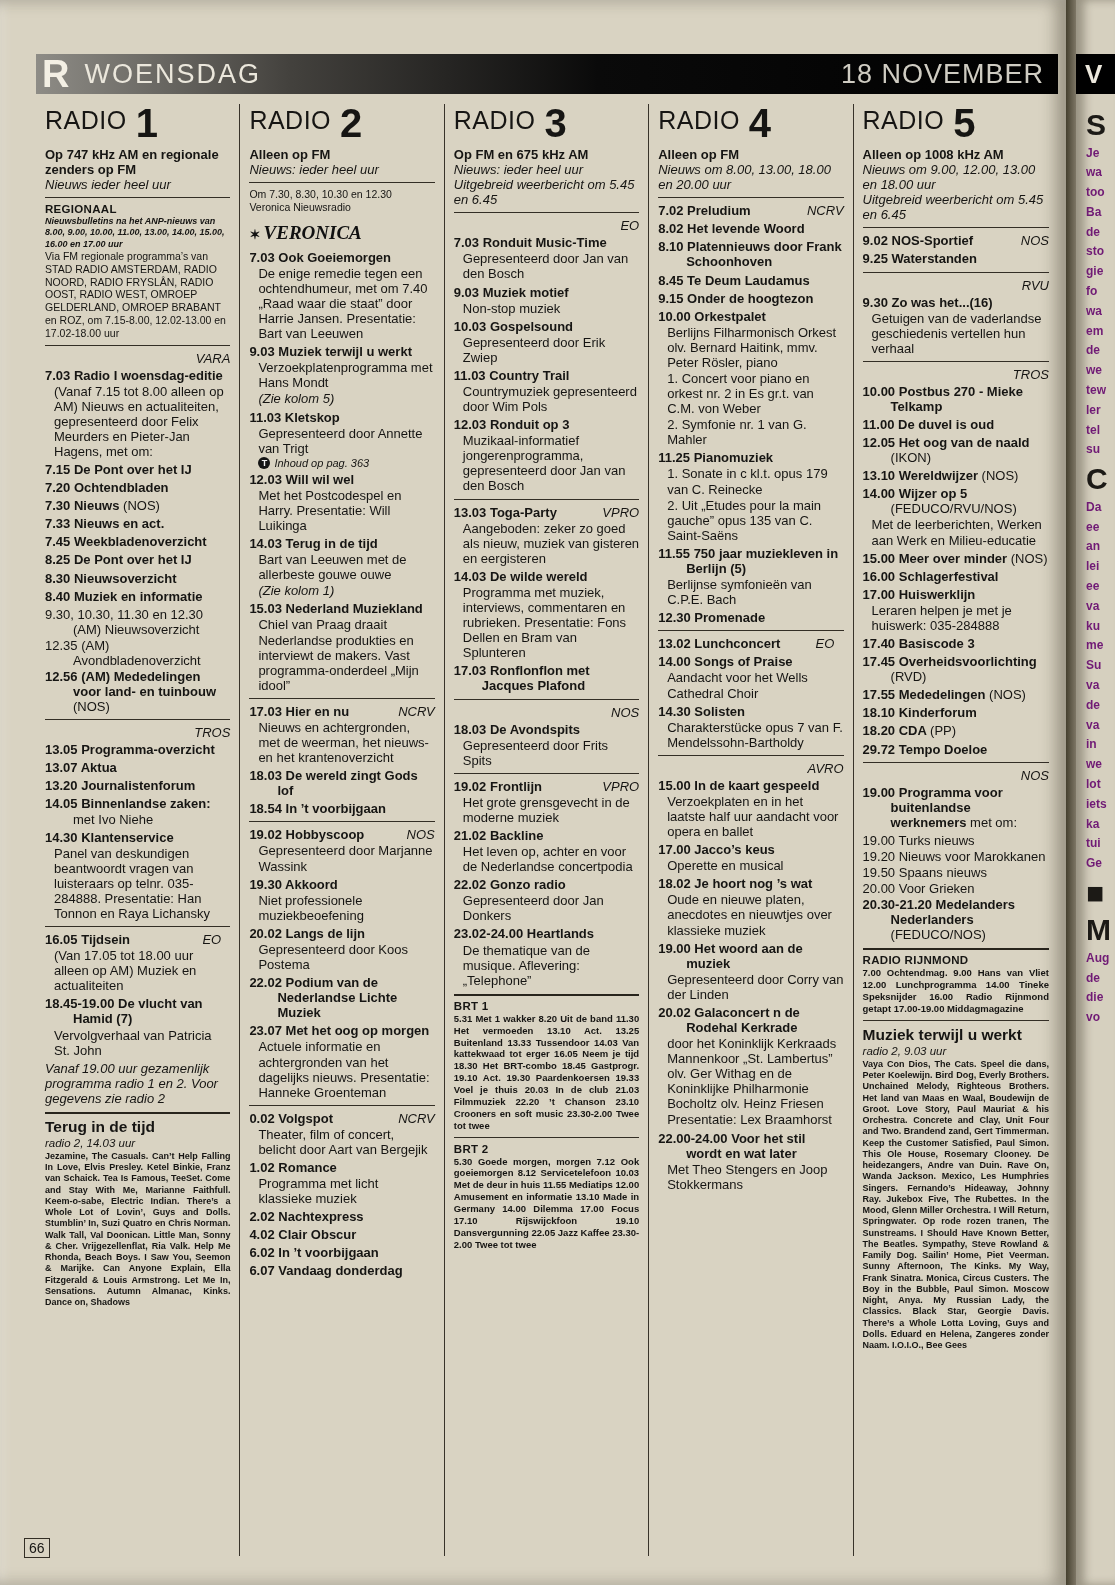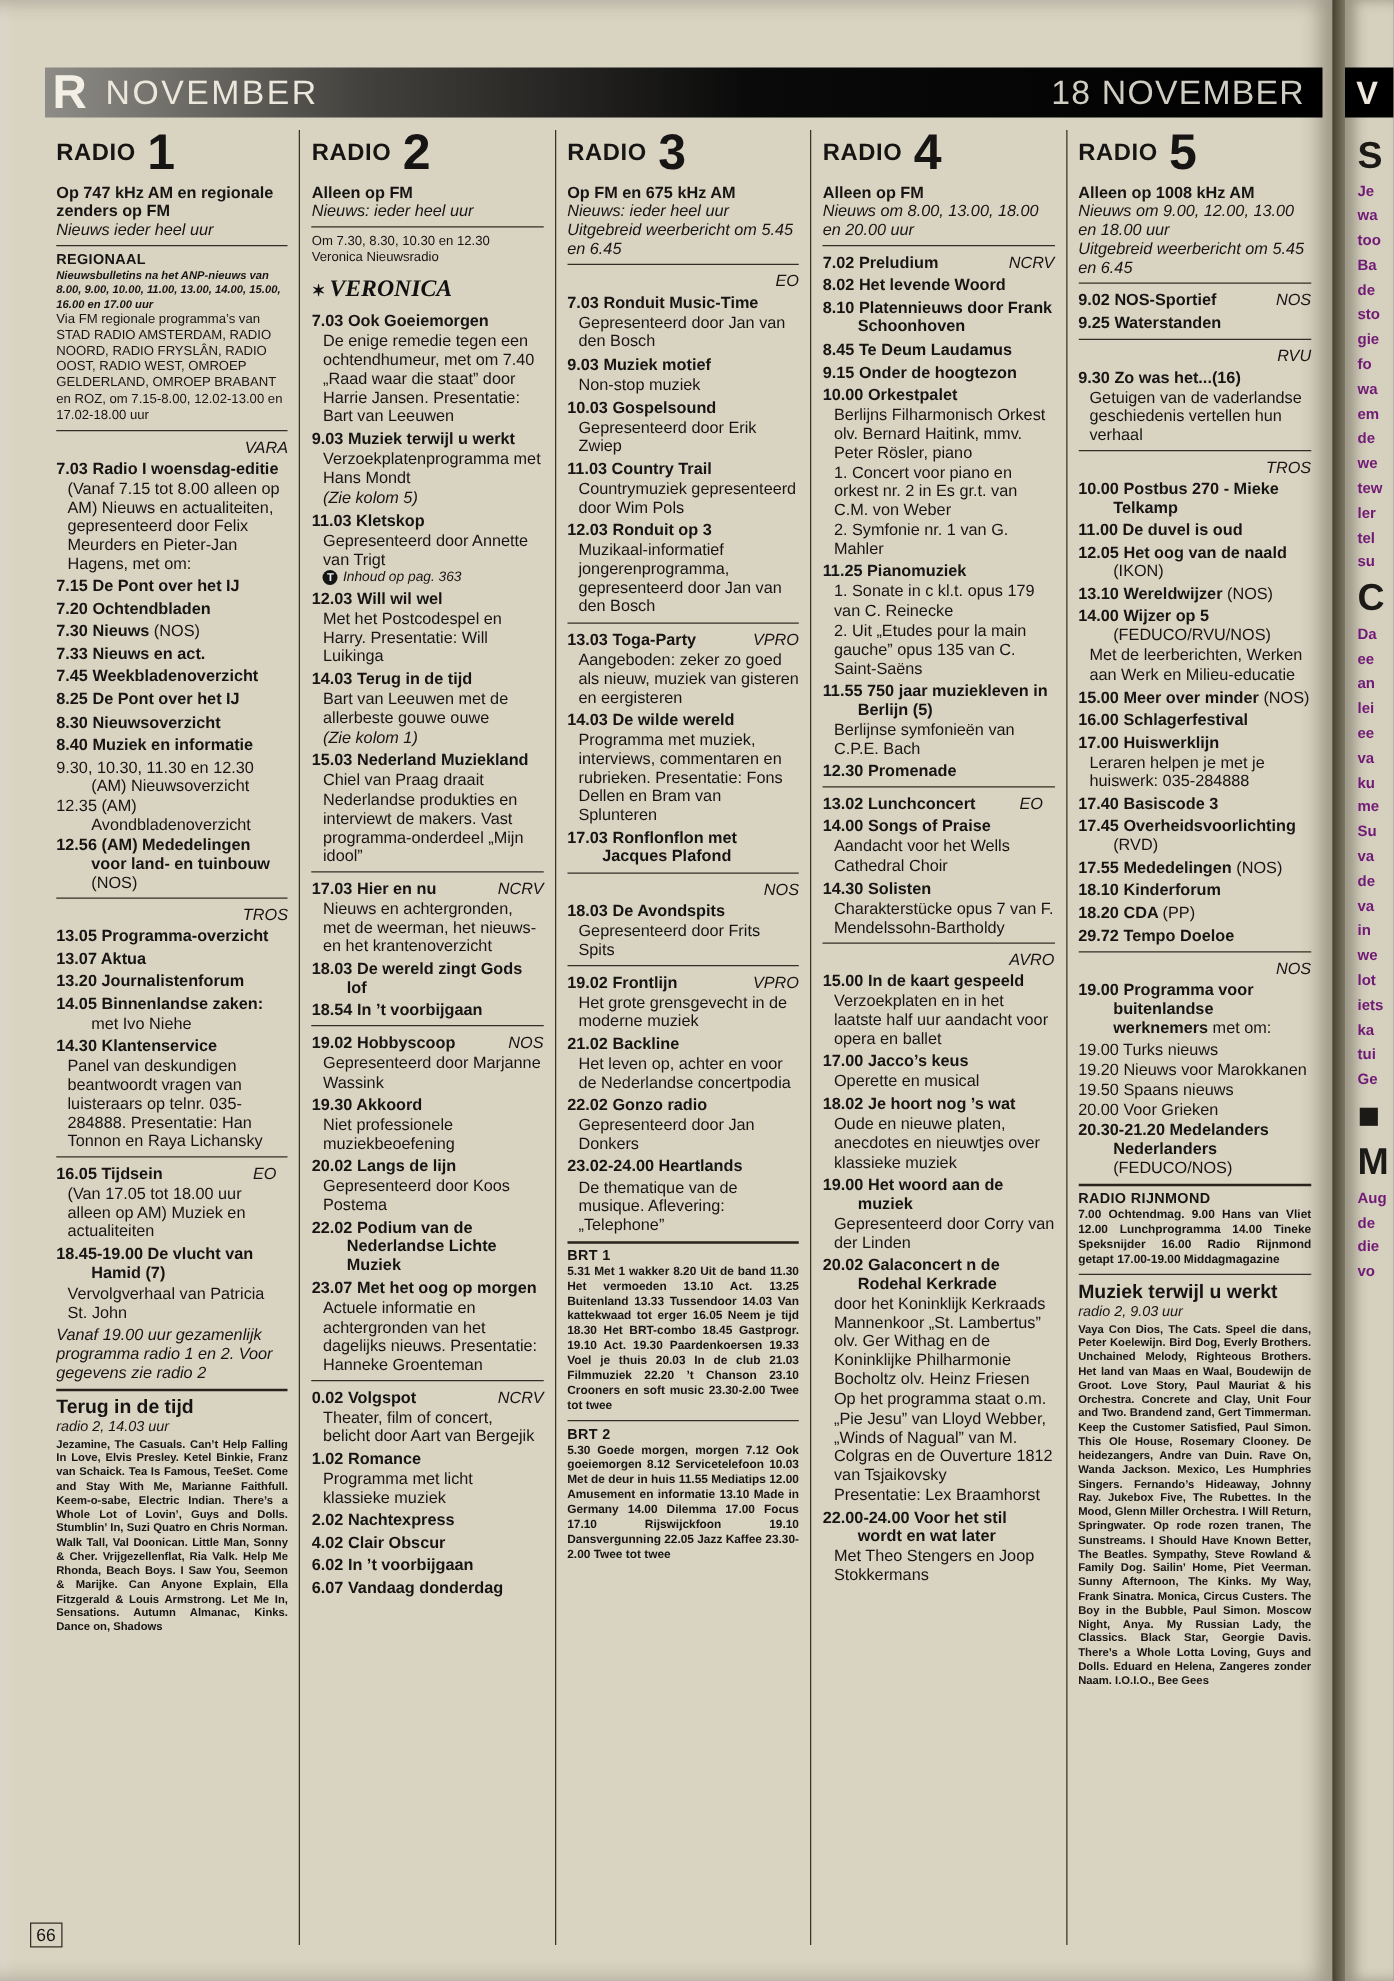--- a/index.html
+++ b/index.html
@@ -12,21 +12,21 @@
   .bar{position:absolute;left:36px;top:54px;width:1022px;height:40px;background:linear-gradient(90deg,#8e8c86 0%,#43413d 25%,#0a0a0a 55%,#000 100%);display:flex;align-items:center}
   .bar .logo{font-size:38px;font-weight:900;color:#f3efe4;line-height:1;margin-left:6px;letter-spacing:-1px}
   .bar .day{font-size:27px;font-weight:500;color:#ebe7dc;margin-left:16px;letter-spacing:2px}
   .bar .date{margin-left:auto;margin-right:14px;font-size:27px;font-weight:500;color:#cfccc2;letter-spacing:1px}
 
   .cols{position:absolute;left:36px;top:104px;width:1022px;height:1452px;display:flex}
   .col{width:20%;padding:0 9px;overflow:hidden}
   .col:not(:last-child){border-right:1px solid #38332a}
 
   .col-head{display:flex;align-items:flex-end;gap:9px;margin:2px 0 8px}
-  .col-head .st{font-size:19px;font-weight:700;letter-spacing:.5px;padding-bottom:4px}
+  .col-head .st{font-size:25px;font-weight:400;letter-spacing:.5px;padding-bottom:4px}
   .col-head .num{font-size:40px;font-weight:900;line-height:.8}
 
   .rule{border-top:1px solid #332e25;margin:5px 0}
   .rule2{border-top:2px solid #28241c;margin:6px 0 4px}
   .intro-b{font-weight:700;font-size:13px;line-height:1.16}
   .intro-i{font-style:italic;font-size:13px;line-height:1.16}
   .org{text-align:right;font-style:italic;font-size:13px;margin:0 0 2px}
   .prog{margin-bottom:3px}
   .pline{font-size:13px;line-height:1.16;font-weight:700;padding-left:28px;text-indent:-28px}
   .ptag{float:right;font-weight:400;font-style:italic}
@@ -53,21 +53,21 @@
   .edge-lines{padding:12px 0 0 10px}
   .edge-line{font-size:12px;line-height:1.65;font-weight:600;color:#701a75;white-space:nowrap}
   .edge-line.big{font-size:30px;font-weight:900;line-height:1.25;color:#1c1a16}
 </style>
 </head>
 <body>
 
 <div class="page">
   <div class="bar">
     <span class="logo">R</span>
-    <span class="day">NOVEMBER</span>
+    <span class="day">WOENSDAG</span>
     <span class="date">18 NOVEMBER</span>
   </div>
   <div class="cols">
       <div class="col">
         <div class="col-head">
           <span class="st">RADIO</span>
           <span class="num">1</span>
         </div>
         <p class="intro-b">Op 747 kHz AM en regionale zenders op FM</p>
         <p class="intro-i">Nieuws ieder heel uur</p>
@@ -375,21 +375,20 @@
           <div class="pline"><span class="ptime">18.02</span> <span class="ptitle">Je hoort nog ’s wat</span></div>
           <p class="pbody">Oude en nieuwe platen, anecdotes en nieuwtjes over klassieke muziek</p>
         </div>
         <div class="prog">
           <div class="pline"><span class="ptime">19.00</span> <span class="ptitle">Het woord aan de muziek</span></div>
           <p class="pbody">Gepresenteerd door Corry van der Linden</p>
         </div>
         <div class="prog">
           <div class="pline"><span class="ptime">20.02</span> <span class="ptitle">Galaconcert n de Rodehal Kerkrade</span></div>
           <p class="pbody">door het Koninklijk Kerkraads Mannenkoor „St. Lambertus” olv. Ger Withag en de Koninklijke Philharmonie Bocholtz olv. Heinz Friesen</p>
-          <p class="pbody">Op het programma staat o.m. „Pie Jesu” van Lloyd Webber, „Winds of Nagual” van M. Colgras en de Ouverture 1812 van Tsjaikovsky</p>
           <p class="pbody">Presentatie: Lex Braamhorst</p>
         </div>
         <div class="prog">
           <div class="pline"><span class="ptime">22.00-24.00</span> <span class="ptitle">Voor het stil wordt en wat later</span></div>
           <p class="pbody">Met Theo Stengers en Joop Stokkermans</p>
         </div>
       </div>
       <div class="col">
         <div class="col-head">
           <span class="st">RADIO</span>

